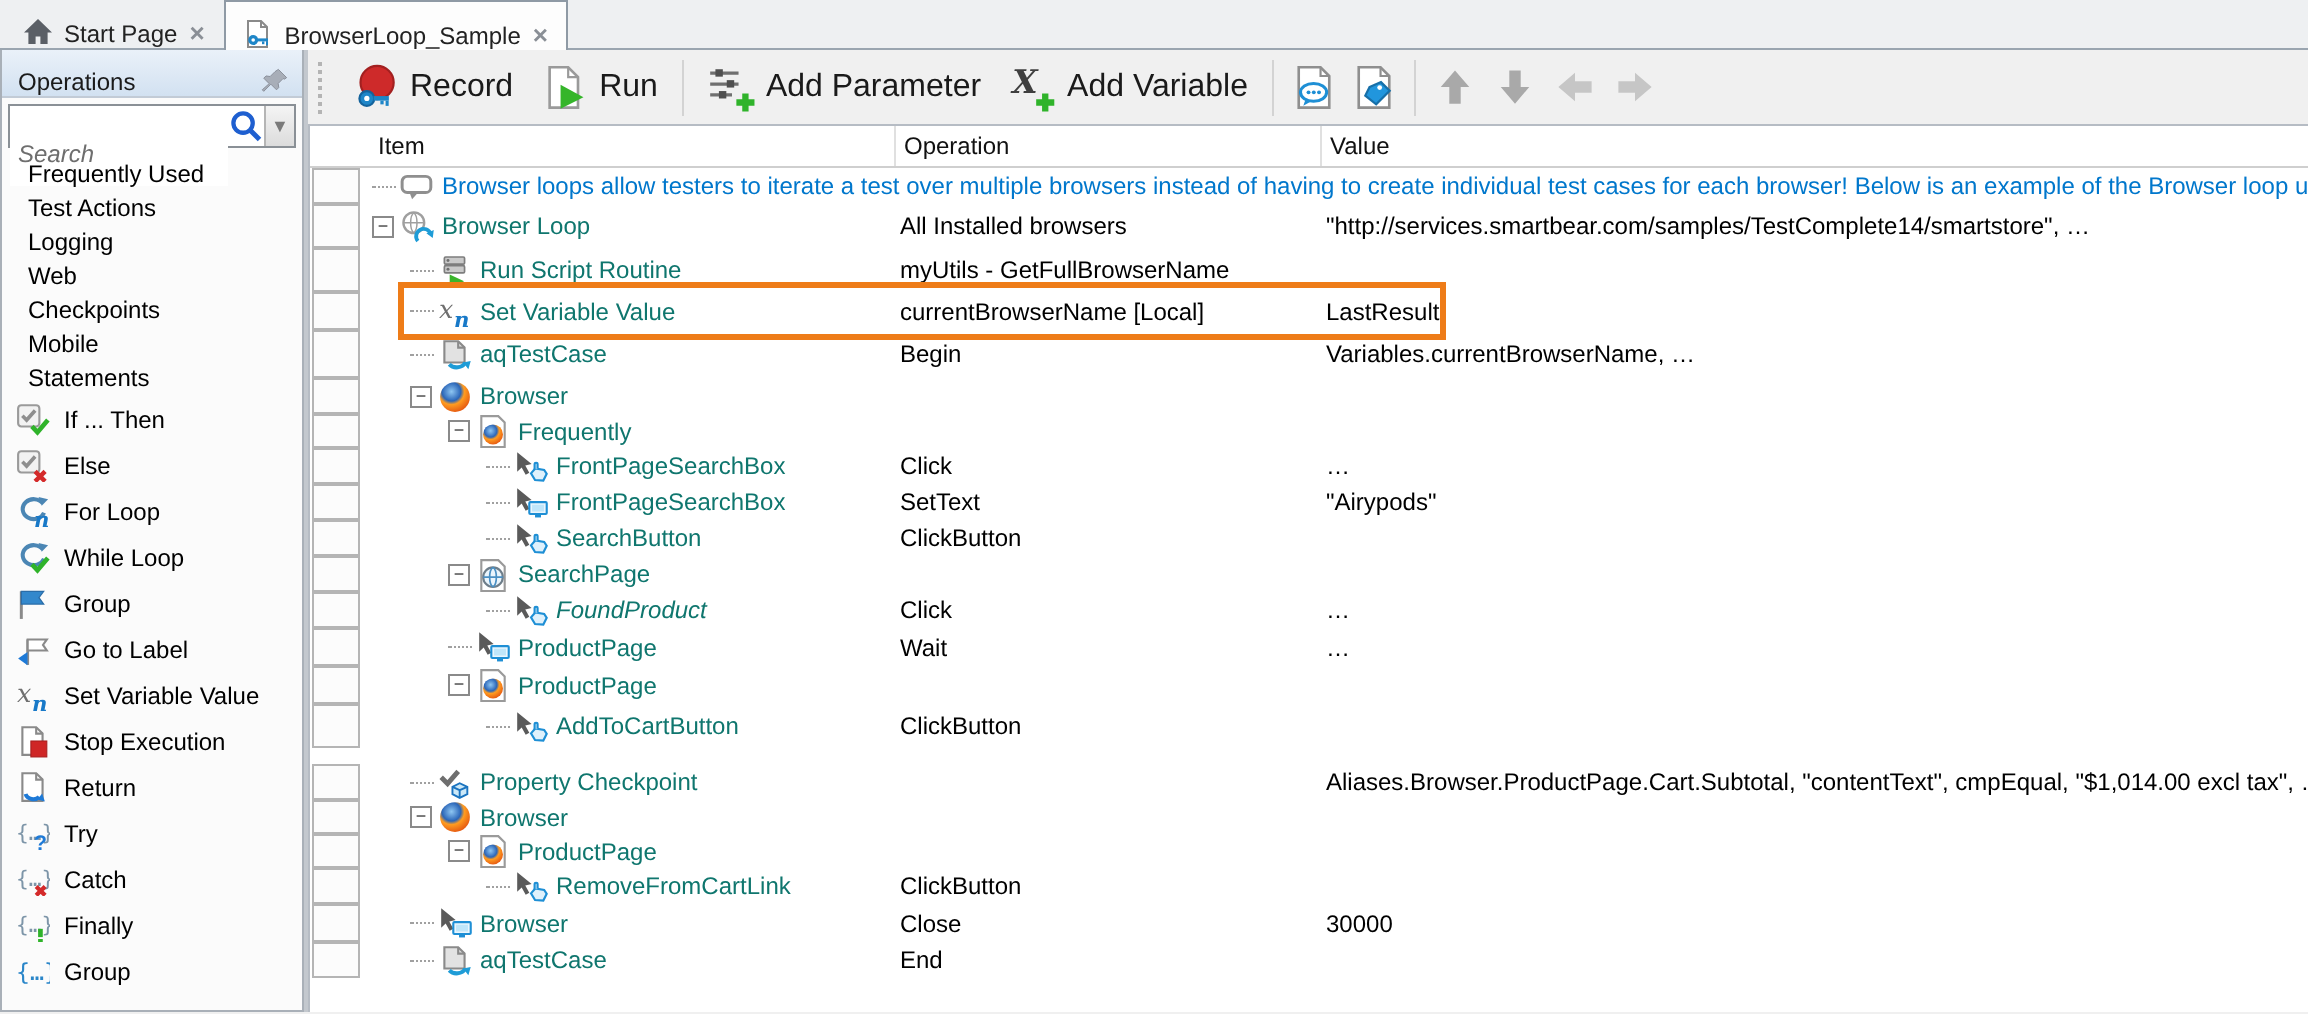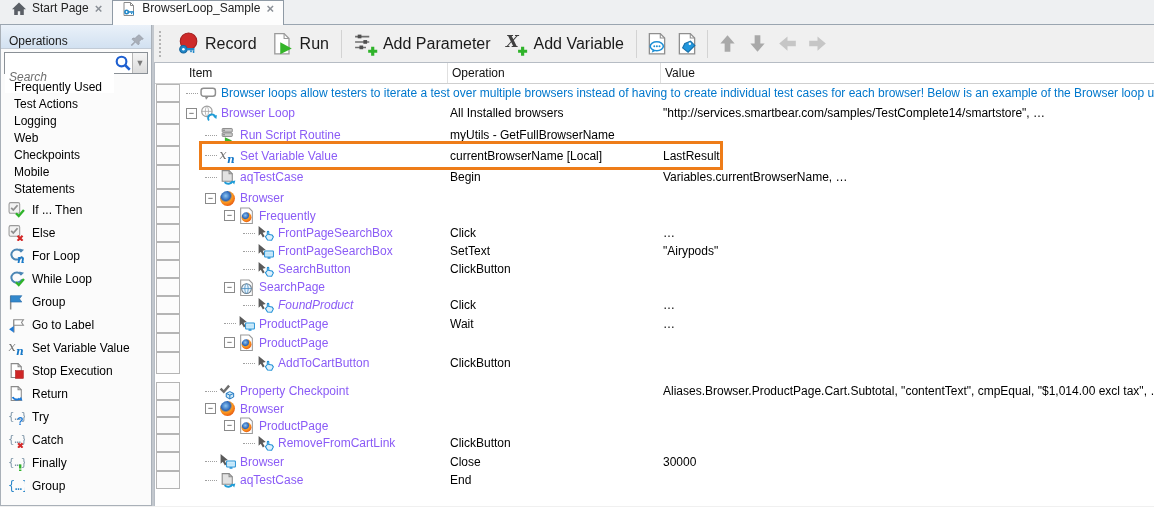--- a/index.html
+++ b/index.html
@@ -3,21 +3,21 @@
 <meta charset="utf-8">
 <style>
   * { margin:0; padding:0; box-sizing:border-box; }
   html,body { width:1154px; height:507px; overflow:hidden; }
   body { font-family:"Liberation Sans","DejaVu Sans",sans-serif; font-size:12px; color:#000;
          background:#f0f0f0; position:relative; }
 
   
   .tabstrip { height:25px; display:flex; align-items:flex-end; background:#eef0f2;
               border-bottom:1px solid #9aa5b0; padding-left:2px; }
-  .tab { display:flex; align-items:flex-start; gap:5px; height:24px; padding:0 8px;
+  .tab { display:flex; align-items:flex-end; gap:5px; height:24px; padding:0 8px;
          border:1px solid transparent; border-bottom:none; color:#222; cursor:default; }
   .tab.active { background:#fdfdfd; border-color:#8f9aa5; margin-bottom:-1px; height:25px; }
   .tab .close { color:#8a8f96; font-size:13px; font-weight:bold; padding:0 1px; }
   .tab .ticon { width:16px; height:16px; display:inline-block; }
 
   
   .main { display:flex; height:481px; }
   .ops-panel { width:152px; background:#fbfbfb; border:1px solid #a9b0b8; border-top:none;
                display:flex; flex-direction:column; }
   .ops-header { height:24px; background:linear-gradient(#eaf1f9,#d2e1f1);
@@ -69,21 +69,21 @@
            background:#fcfcfc; }
   .cell-item { width:264px; display:flex; align-items:center; overflow:visible; white-space:nowrap; }
   .cell-item.commentspan { width:auto; flex:1; }
   .cell-op { width:213px; padding-left:4px; white-space:nowrap; overflow:hidden; }
   .cell-val { flex:1; padding-left:4px; white-space:nowrap; overflow:hidden; }
   .expander { width:11px; height:11px; flex:0 0 11px; border:1px solid #8a8a8a; background:#fff;
               font-size:9px; line-height:9px; text-align:center; color:#333; margin-right:3px; }
   .connector { width:12px; flex:0 0 12px; border-top:1px dotted #a0a0a0; margin-right:2px;
                align-self:center; height:0; }
   .sicon { width:17px; height:17px; flex:0 0 17px; margin-right:4px; }
-  .slabel { color:#8b5cf6; }
+  .slabel { color:#0f766e; }
   .slabel.comment { color:#0077cc; }
 
   .hlbox { position:absolute; left:44px; top:57px; width:524px; height:29px;
            border:3px solid #ee7c18; pointer-events:none; z-index:5; }
 
   svg { display:block; width:100%; height:100%; }
 </style>
 </head>
 <body>
 

